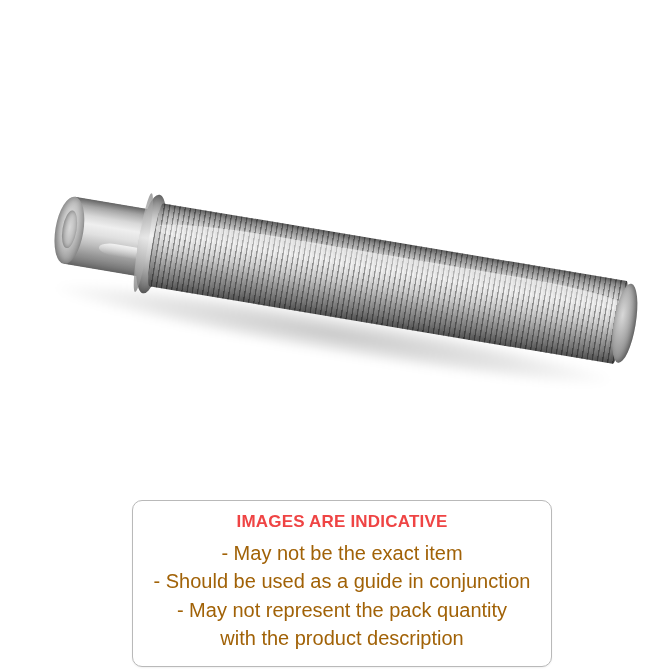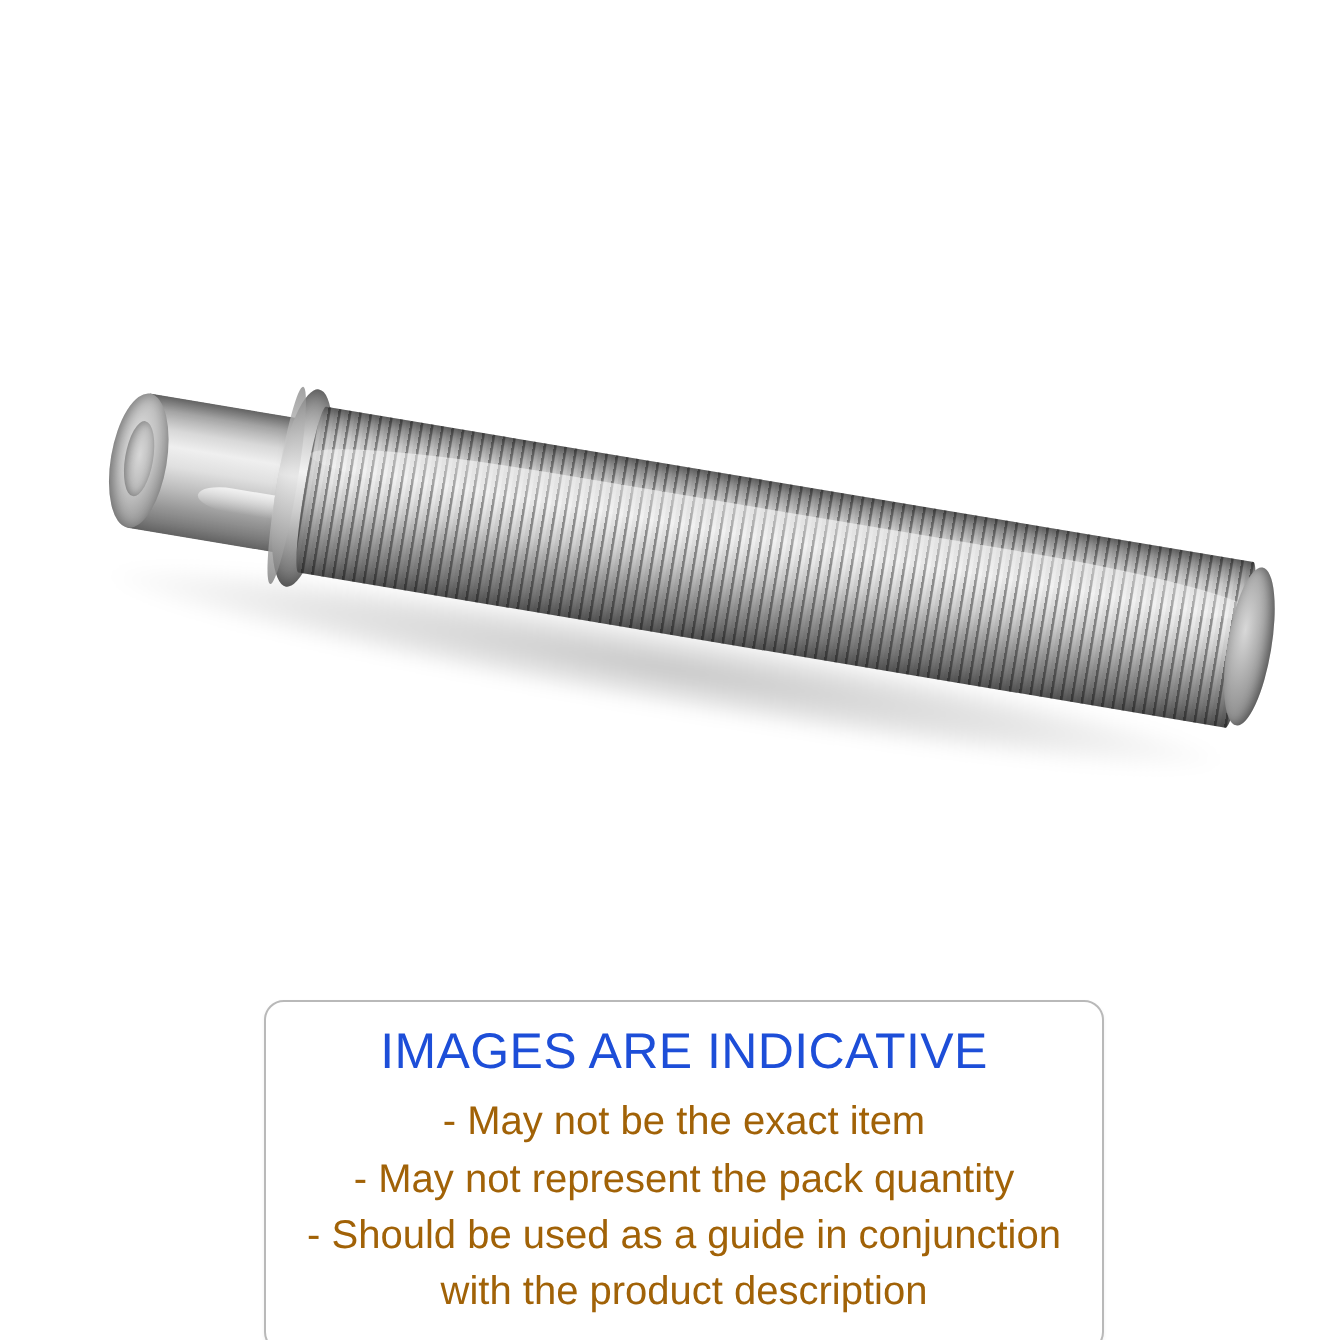--- a/index.html
+++ b/index.html
@@ -191,23 +191,23 @@
     width: 420px;
     box-sizing: border-box;
     padding: 12px 10px 14px 10px;
     border: 1px solid #b9b9b9;
     border-radius: 10px;
     background: #ffffff;
     text-align: center;
     box-shadow: 0 1px 2px rgba(0,0,0,0.06);
   }
   .notice-title {
-    color: #1d4ed8;
-    font-size: 25px;
-    font-weight: normal;
+    color: #ef4444;
+    font-size: 17px;
+    font-weight: bold;
     letter-spacing: 0.2px;
     margin-bottom: 8px;
     line-height: 1.05;
   }
   .notice-line {
     color: #a16207;
     font-size: 20px;
     line-height: 1.42;
     text-align: center;
   }
@@ -239,18 +239,18 @@
         <div class="barrel-sheen"></div>
       </div>
       <div class="barrel-end"></div>
 
     </div>
   </div>
 
   <div class="notice">
     <div class="notice-title">IMAGES ARE INDICATIVE</div>
     <div class="notice-line">- May not be the exact item</div>
+    <div class="notice-line">- Should be used as a guide in conjunction</div>
     <div class="notice-line">- May not represent the pack quantity</div>
-    <div class="notice-line">- Should be used as a guide in conjunction</div>
     <div class="notice-line indent">with the product description</div>
   </div>
 
 </div>
 
 </body></html>

